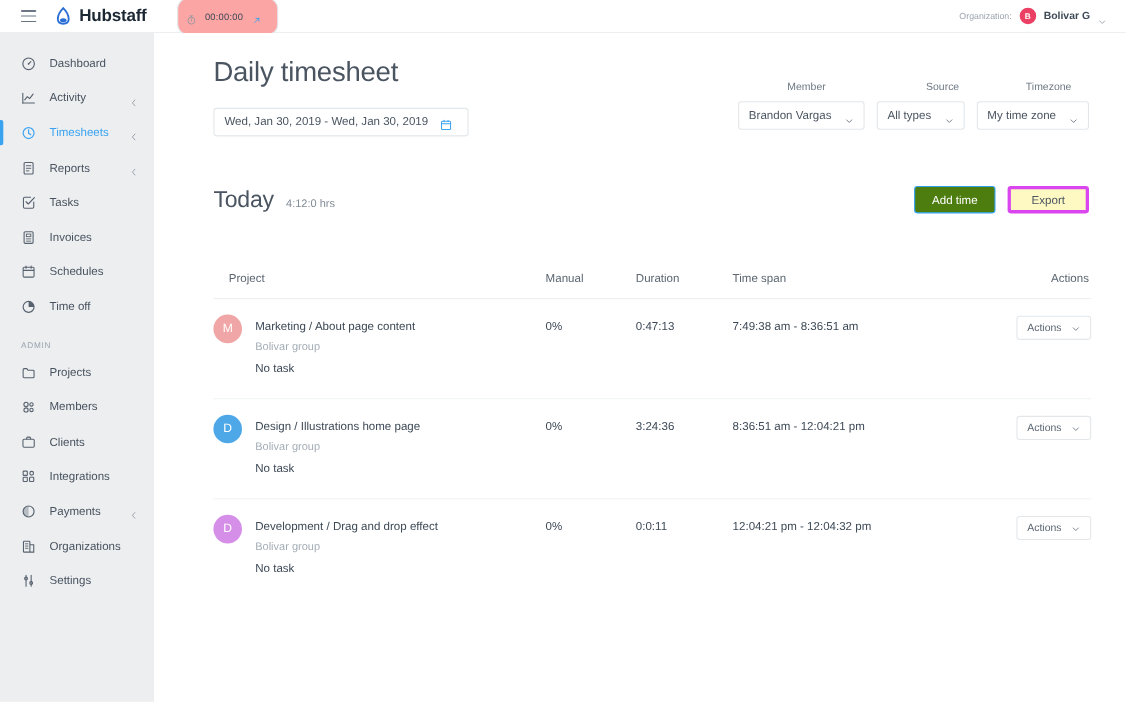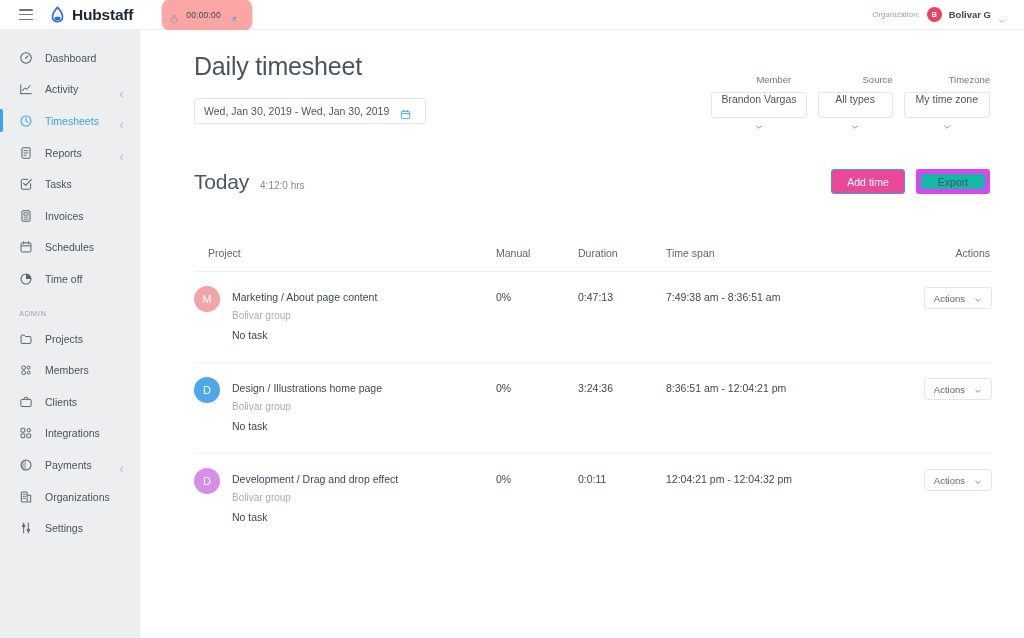--- a/index.html
+++ b/index.html
@@ -110,21 +110,21 @@
 
   .filters {
     position: absolute; right: 34px; top: 44px;
     display: flex; align-items: flex-end; gap: 11px;
   }
   .filter { display: flex; flex-direction: column; }
   .filter-label { font-size: 9.5px; color: #6d7883; margin-bottom: 7px; padding-left: 45px; }
   .filter-control {
     height: 26px; border: 1px solid #e3e7ea; border-radius: 3px;
     display: flex; align-items: center; justify-content: space-between;
-    padding: 0 9px; background: #fff; cursor: pointer; gap: 12px; flex-direction: column;
+    padding: 0 9px; background: #fff; cursor: pointer; gap: 12px;
   }
   .filter-value { font-size: 10.5px; color: #4a5561; white-space: nowrap; }
   .filter-caret { width: 8px; height: 8px; flex: none; }
 
   .today-row {
     position: absolute; left: 28px; top: 140px;
     display: flex; align-items: baseline;
   }
   .today-label { font-size: 21px; color: #4a5561; letter-spacing: -0.2px; }
   .today-hrs { font-size: 10px; color: #818c97; margin-left: 11px; }
@@ -132,22 +132,22 @@
   .actions-top {
     position: absolute; right: 34px; top: 139px;
     display: flex; gap: 11px;
   }
   .btn {
     height: 25px; min-width: 74px;
     border-radius: 3px; font-size: 10.5px;
     display: flex; align-items: center; justify-content: center;
     cursor: pointer; padding: 0 14px;
   }
-  .btn-primary { background: #ec4899; color: #fff; border: 1px solid #2fa1f0; }
-  .btn-outline { background: #14b8a6; color: #4a5561; border: 5px solid #d946ef; }
+  .btn-primary { background: #4d7c0f; color: #fff; border: 1px solid #2fa1f0; }
+  .btn-outline { background: #fef9c3; color: #4a5561; border: 3px solid #d946ef; }
 
   
   .table { position: absolute; left: 28px; top: 205px; width: 798px; }
   .thead {
     display: flex; align-items: center; height: 37px;
     border-bottom: 1px solid #eceef0;
     font-size: 10.5px; color: #5b6671;
   }
   .col-project  { width: 302px; padding-left: 14px; }
   .col-manual   { width: 82px; }

